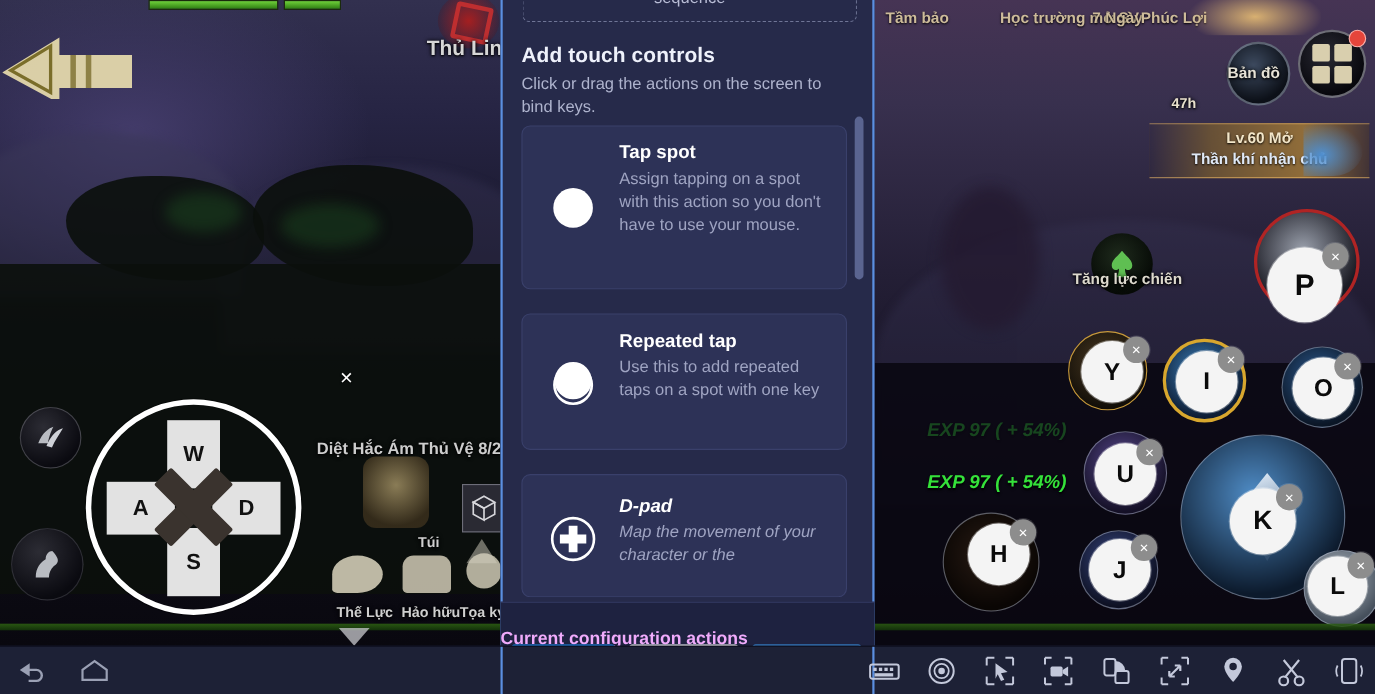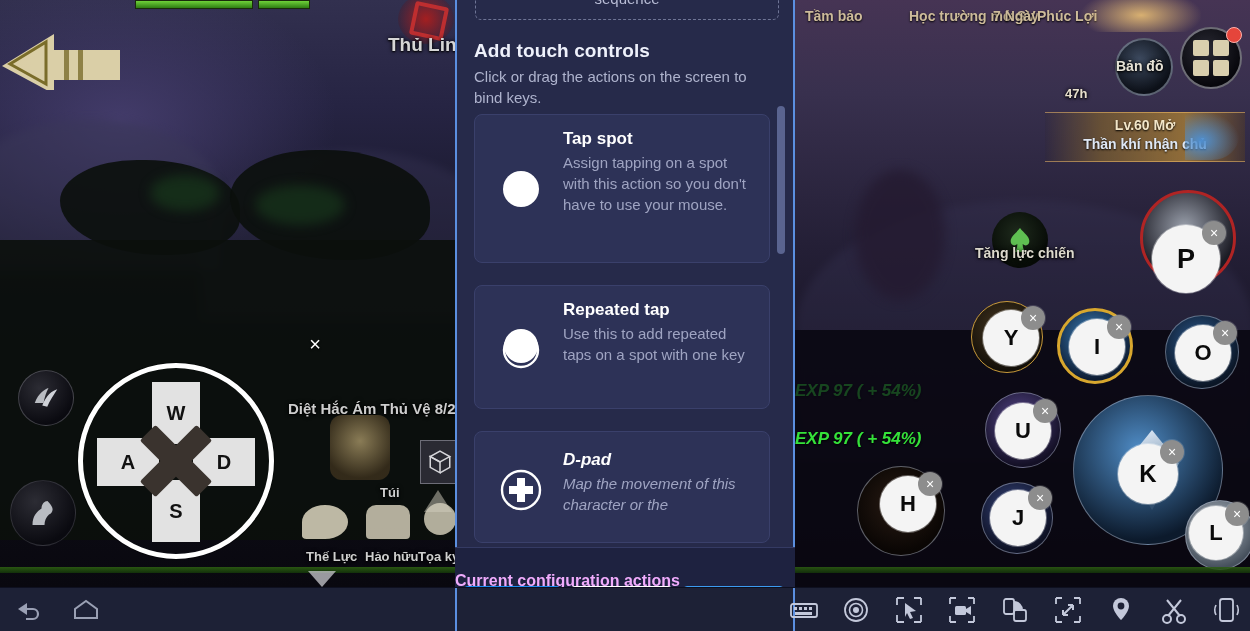--- a/index.html
+++ b/index.html
@@ -130,21 +130,21 @@
   .grid-btn .cell {
     position:absolute; width:16px; height:16px; background:#d9cfae; border-radius:2px;
   }
   .red-dot {
     position:absolute; right:-2px; top:-2px; width:16px; height:16px; border-radius:50%;
     background:#e5453b; border:1px solid #ffb0aa;
   }
 
   .exp-text {
     position:absolute; color:#35e23a; font-weight:bold; font-style:italic;
-    font-size:17px; white-space:nowrap; text-shadow:0 1px 2px #000;
+    font-size:17px; white-space:nowrap; text-shadow:0 1px 2px #000;padding-left:48px;
   }
   .exp-dim { opacity:.28; }
 
   .skill-orb {
     position:absolute; border-radius:50%;
     border:1px solid rgba(190,200,220,.45);
     overflow:hidden;
   }
 
   
@@ -517,21 +517,21 @@
 
     <div class="card" style="top:326px; height:112px;">
       <div class="card-icon" style="top:58px;">
         <svg width="44" height="44" viewBox="0 0 44 44">
           <circle cx="22" cy="22" r="19" fill="none" stroke="#ffffff" stroke-width="2.4"></circle>
           <path d="M18 10 h8 v8 h8 v8 h-8 v8 h-8 v-8 h-8 v-8 h8 z" fill="#ffffff"></path>
         </svg>
       </div>
       <div class="card-body" style="padding-top:18px;font-style:italic;">
         <div class="card-title">D-pad</div>
-        <div class="card-desc">Map the movement of this character or the</div>
+        <div class="card-desc">Map the movement of your character or the</div>
       </div>
     </div>
   </div>
 
   <div class="scrollbar-track"></div>
   <div class="scrollbar-thumb"></div>
 
   <div class="panel-footer">
     <div class="footer-title">Current configuration actions</div>
     <div class="btn btn-save">Save</div>

